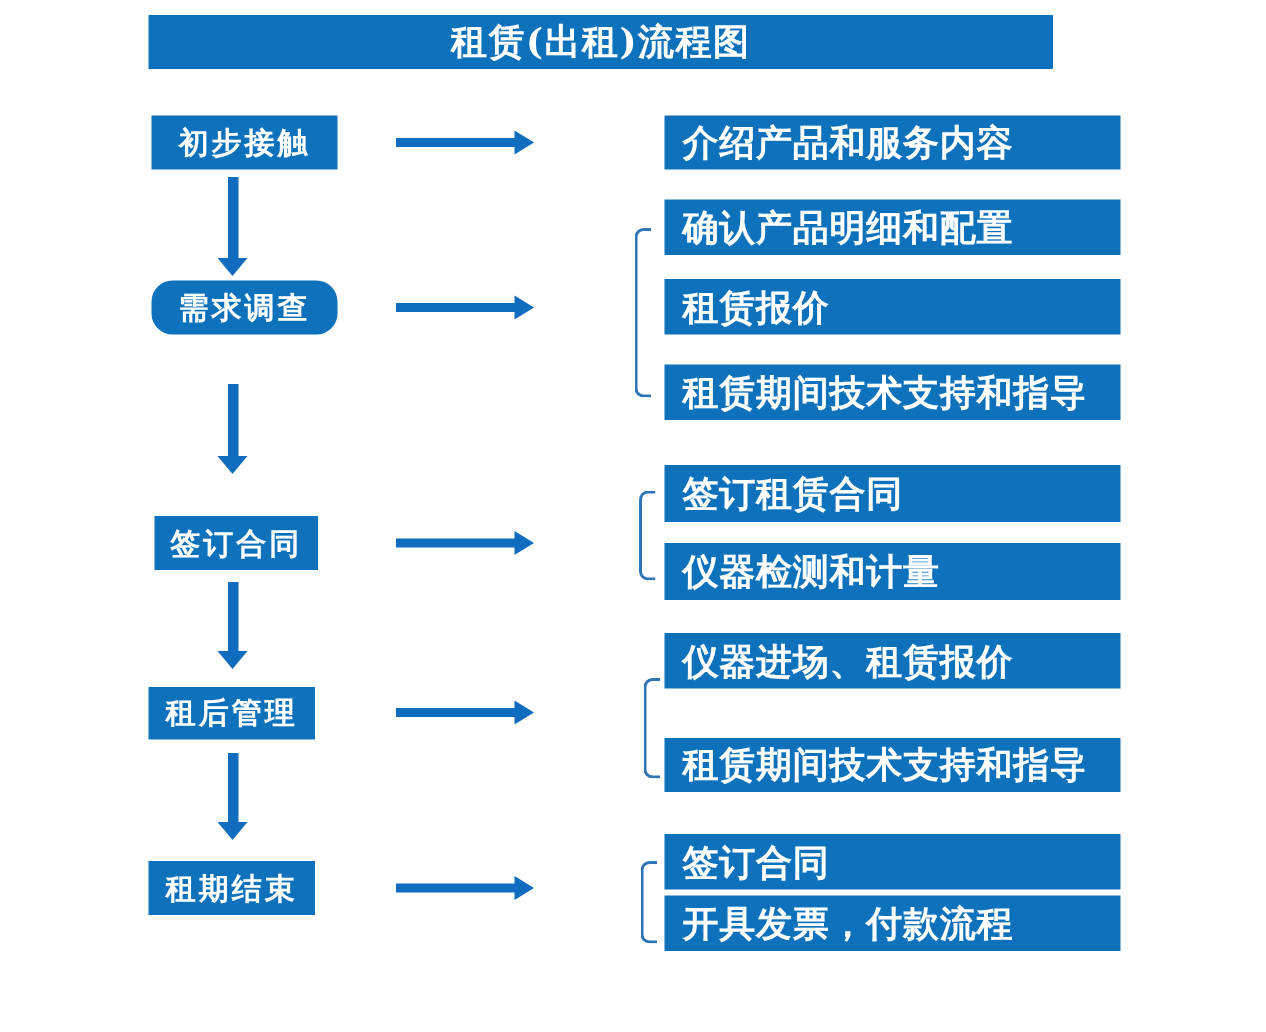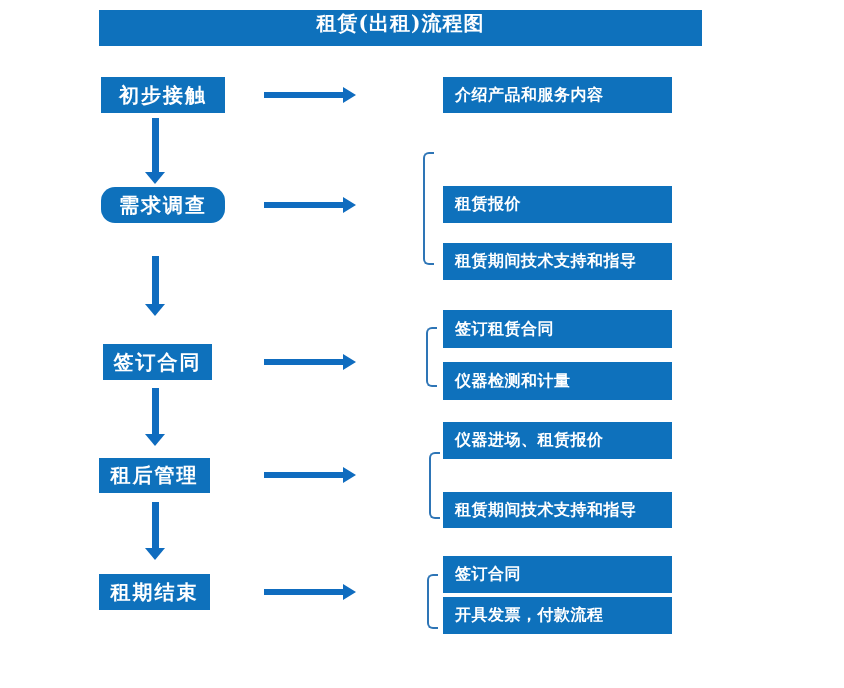--- a/index.html
+++ b/index.html
@@ -10,33 +10,33 @@
     --background:#ffffff;
   }
   html,body{margin:0;padding:0;background:var(--background);}
   .canvas{
     position:relative;width:844px;height:688px;background:var(--background);
     font-family:"DejaVu Serif","Liberation Serif",serif;font-weight:bold;overflow:hidden;
   }
   .title-bar{
     position:absolute;left:99px;top:10px;width:603px;height:36px;
     background:var(--box-fill);color:var(--text);
-    display:flex;justify-content:center;
-    font-size:20px;letter-spacing:1px;
+    display:flex;align-items:center;justify-content:center;
+    font-size:24px;letter-spacing:1px;
   }
   .step-box{
     position:absolute;background:var(--box-fill);color:var(--text);
     display:flex;align-items:center;justify-content:center;
     font-size:20px;letter-spacing:2px;white-space:nowrap;
   }
   .detail-box{
-    position:absolute;left:443px;width:229px;background:var(--box-fill);color:var(--text);
+    position:absolute;left:443px;width:304px;background:var(--box-fill);color:var(--text);
     display:flex;align-items:center;justify-content:flex-start;
     padding-left:12px;box-sizing:border-box;
-    font-size:16px;letter-spacing:0.5px;white-space:nowrap;font-family:Liberation Serif, serif;
+    font-size:24px;letter-spacing:0.5px;white-space:nowrap;font-family:Liberation Serif, serif;
   }
   .h-arrow{position:absolute;left:264px;width:92px;height:16px;}
   .h-arrow .shaft{position:absolute;left:0;right:11px;top:5px;height:6px;background:var(--arrow);}
   .h-arrow .head{position:absolute;right:0;top:0;width:0;height:0;
     border-top:8px solid transparent;border-bottom:8px solid transparent;border-left:13px solid var(--arrow);}
   .v-arrow{position:absolute;left:145px;width:20px;}
   .v-arrow .shaft{position:absolute;top:0;bottom:11px;left:7px;width:7px;background:var(--arrow);}
   .v-arrow .head{position:absolute;bottom:0;left:0;width:0;height:0;
     border-left:10px solid transparent;border-right:10px solid transparent;border-top:12px solid var(--arrow);}
   .bracket{
@@ -99,20 +99,21 @@
     <div class="shaft"></div>
     <div class="head"></div>
   </div>
 
   <div class="bracket" style="left:423px;top:152px;height:109px;"></div>
   <div class="bracket" style="left:426px;top:327px;height:56px;"></div>
   <div class="bracket" style="left:429px;top:452px;height:63px;"></div>
   <div class="bracket" style="left:427px;top:574px;height:51px;"></div>
 
   <div class="detail-box" style="top:77px;height:36px;">介绍产品和服务内容</div>
+  <div class="detail-box" style="top:133px;height:37px;">确认产品明细和配置</div>
   <div class="detail-box" style="top:186px;height:37px;">租赁报价</div>
   <div class="detail-box" style="top:243px;height:37px;">租赁期间技术支持和指导</div>
   <div class="detail-box" style="top:310px;height:38px;">签订租赁合同</div>
   <div class="detail-box" style="top:362px;height:38px;text-align:right;">仪器检测和计量</div>
   <div class="detail-box" style="top:422px;height:37px;">仪器进场、租赁报价</div>
   <div class="detail-box" style="top:492px;height:36px;">租赁期间技术支持和指导</div>
   <div class="detail-box" style="top:556px;height:37px;">签订合同</div>
   <div class="detail-box" style="top:597px;height:37px;">开具发票，付款流程</div>
 
 </div>

